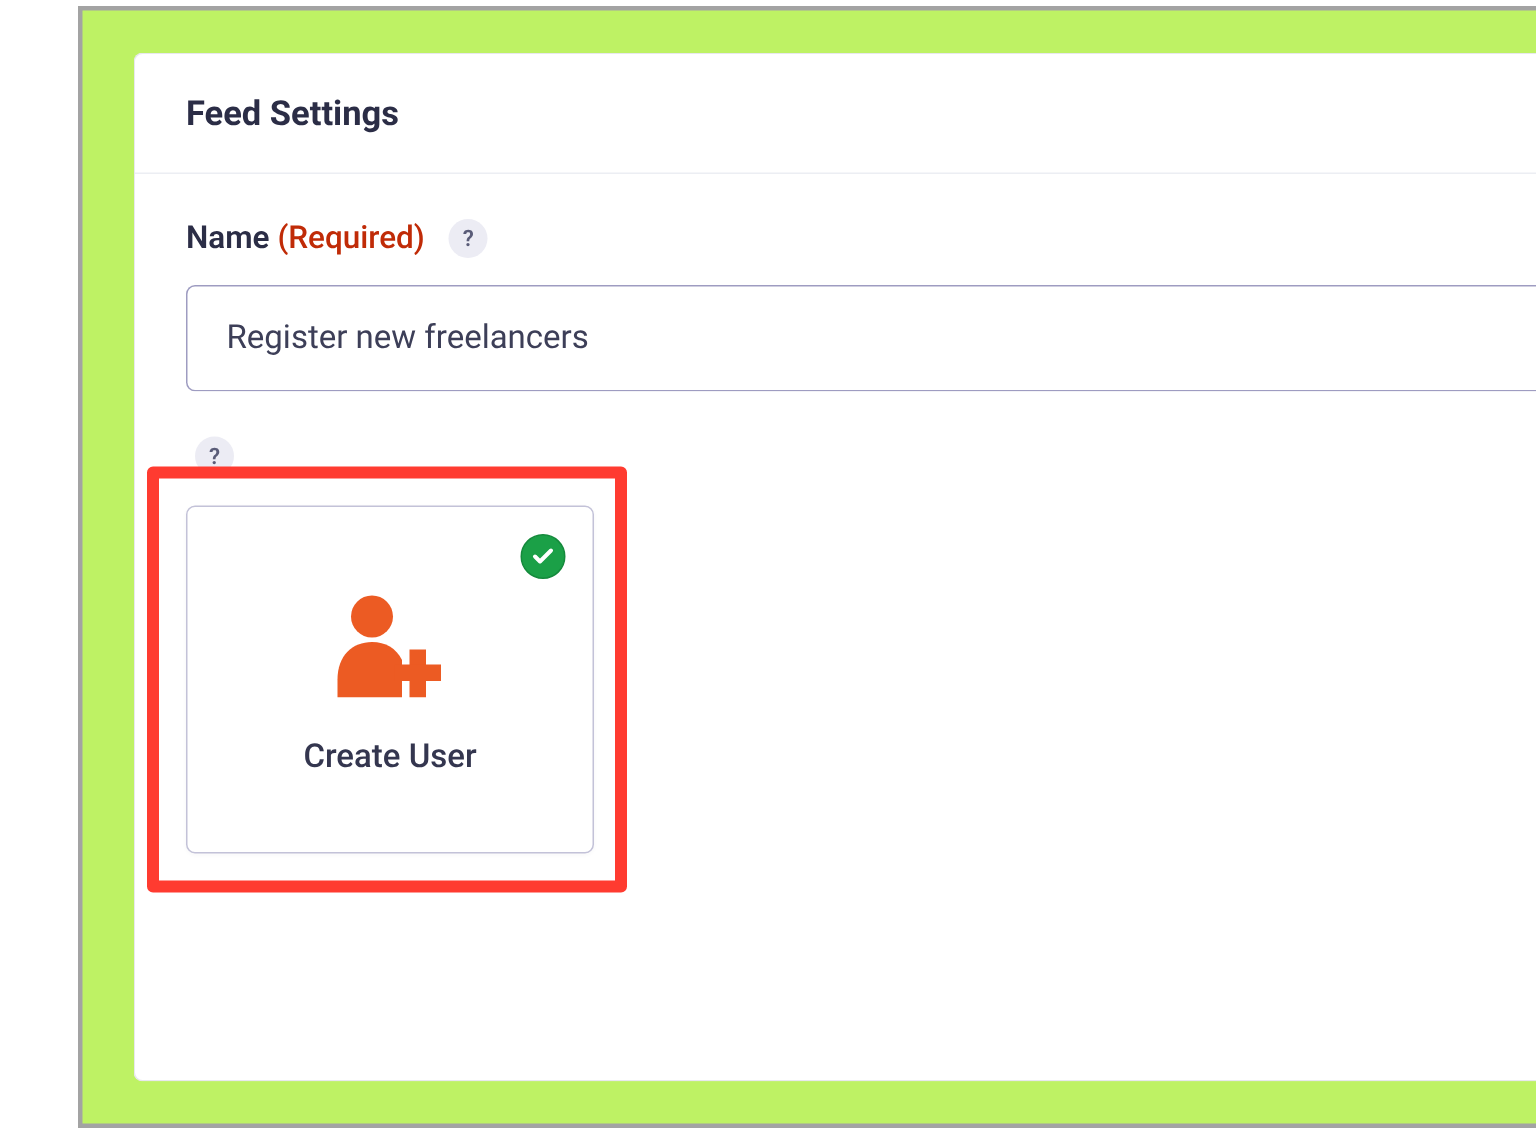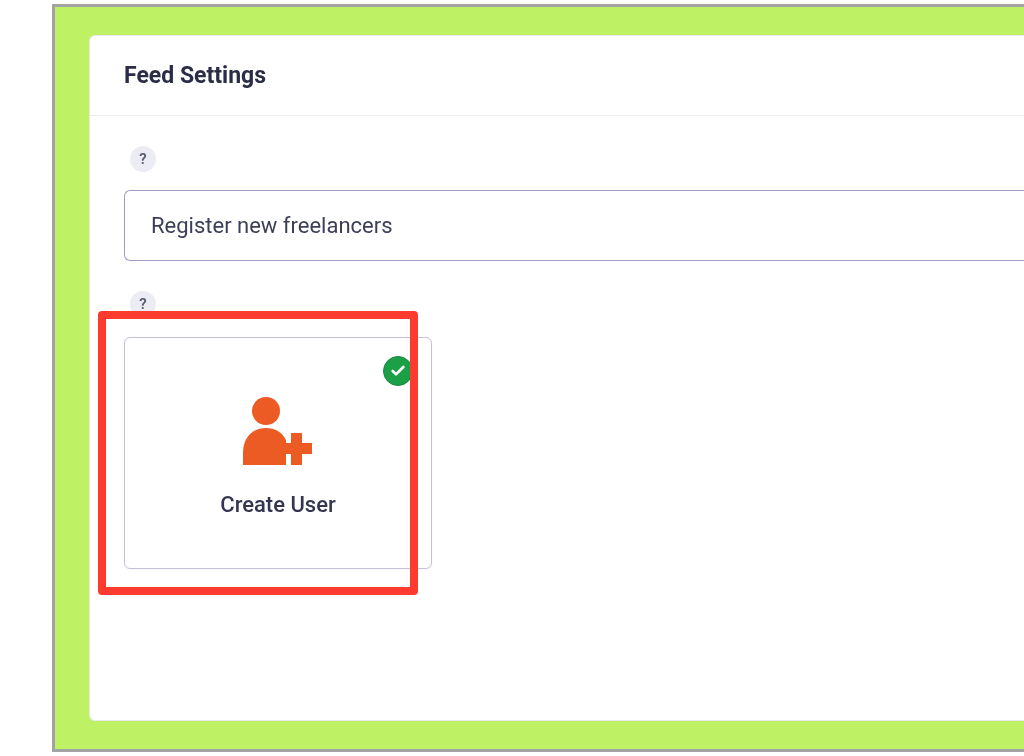--- a/index.html
+++ b/index.html
@@ -95,21 +95,21 @@
       border: 8px solid #ff3b30;
       border-radius: 4px;
       top: -26px;
       left: -26px;
       width: 320px;
       height: 284px;
       pointer-events: none;
       z-index: 5;
     }
     .action-card {
-      width: 308px;
+      width: 272px;
       height: 232px;
       border: 1px solid #c3c2d8;
       border-radius: 6px;
       background: #ffffff;
       position: relative;
       display: flex;
       flex-direction: column;
       align-items: center;
       justify-content: center;
       gap: 22px;
@@ -155,20 +155,24 @@
 
 <div class="outer-frame">
   <div class="panel">
     <div class="panel-header">
       <div class="panel-title">Feed Settings</div>
     </div>
     <div class="panel-body">
 
       
       <div class="field-label-row">
+        <span class="field-label">
+          <span>Name</span>
+          <span class="required">(Required)</span>
+        </span>
         <span class="help-badge">?</span>
       </div>
       <input type="text" class="text-input" value="Register new freelancers" style="">
 
       
       <div class="action-section">
         <div class="field-label-row">
           <span class="help-badge">?</span>
         </div>
 

